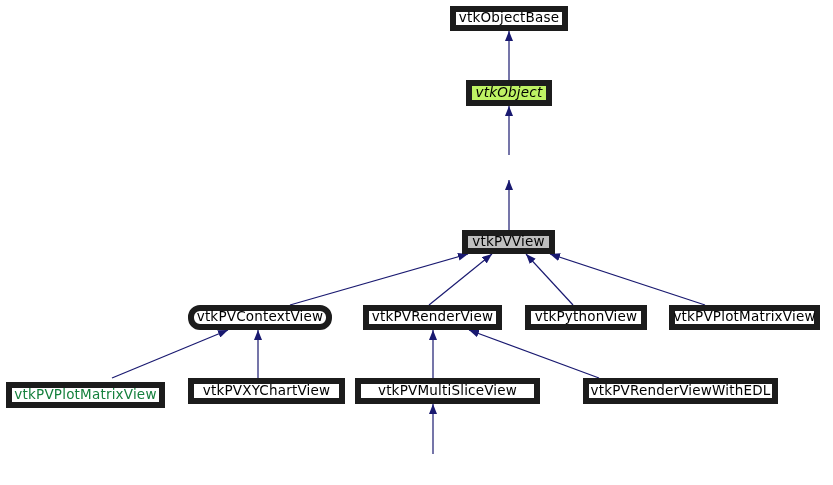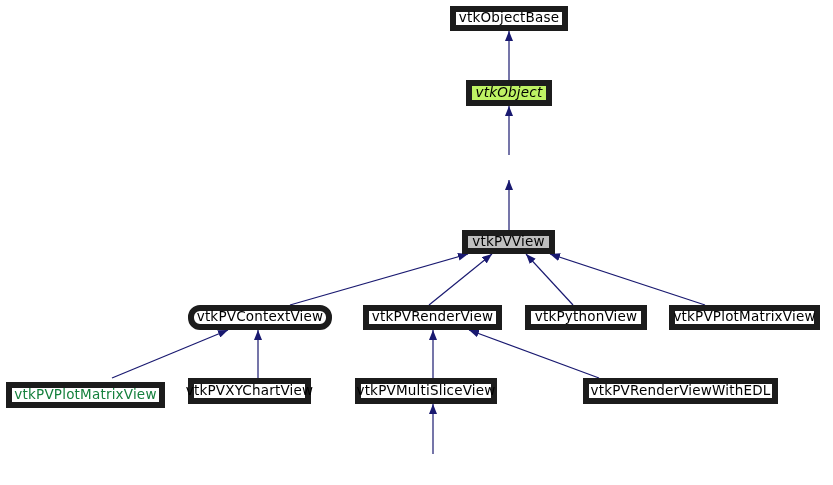--- a/index.html
+++ b/index.html
@@ -89,23 +89,23 @@
   </div>
   <div class="node" style="left: 525px; top: 305px; width: 122px; height: 25px; border-color: rgb(28, 28, 28); color: rgb(0, 0, 0); background: rgb(255, 255, 255);">
     <span class="node-label">vtkPythonView</span>
   </div>
   <div class="node" style="left: 669px; top: 305px; width: 151px; height: 25px; border-color: rgb(28, 28, 28); color: rgb(0, 0, 0); background: rgb(255, 255, 255);">
     <span class="node-label">vtkPVPlotMatrixView</span>
   </div>
   <div class="node" style="left: 6px; top: 382px; width: 159px; height: 26px; border-color: rgb(28, 28, 28); color: #15803d; background: rgb(255, 255, 255);">
     <span class="node-label">vtkPVPlotMatrixView</span>
   </div>
-  <div class="node" style="left: 188px; top: 378px; width: 123px; height: 26px; border-color: rgb(28, 28, 28); color: rgb(0, 0, 0); background: rgb(255, 255, 255); align-items: center;">
+  <div class="node" style="left: 188px; top: 378px; width: 157px; height: 26px; border-color: rgb(28, 28, 28); color: rgb(0, 0, 0); background: rgb(255, 255, 255); align-items: center;">
     <span class="node-label">vtkPVXYChartView</span>
   </div>
-  <div class="node" style="left: 355px; top: 378px; width: 142px; height: 26px; border-color: rgb(28, 28, 28); color: rgb(0, 0, 0); background: rgb(255, 255, 255); align-items: center;">
+  <div class="node" style="left: 355px; top: 378px; width: 185px; height: 26px; border-color: rgb(28, 28, 28); color: rgb(0, 0, 0); background: rgb(255, 255, 255); align-items: center;">
     <span class="node-label">vtkPVMultiSliceView</span>
   </div>
   <div class="node" style="left: 535px; top: 378px; width: 195px; height: 26px; border-color: rgb(28, 28, 28); color: rgb(0, 0, 0); background: rgb(255, 255, 255); margin-left: 48px;">
     <span class="node-label">vtkPVRenderViewWithEDL</span>
   </div>
 
 </div>
 
 </body></html>

